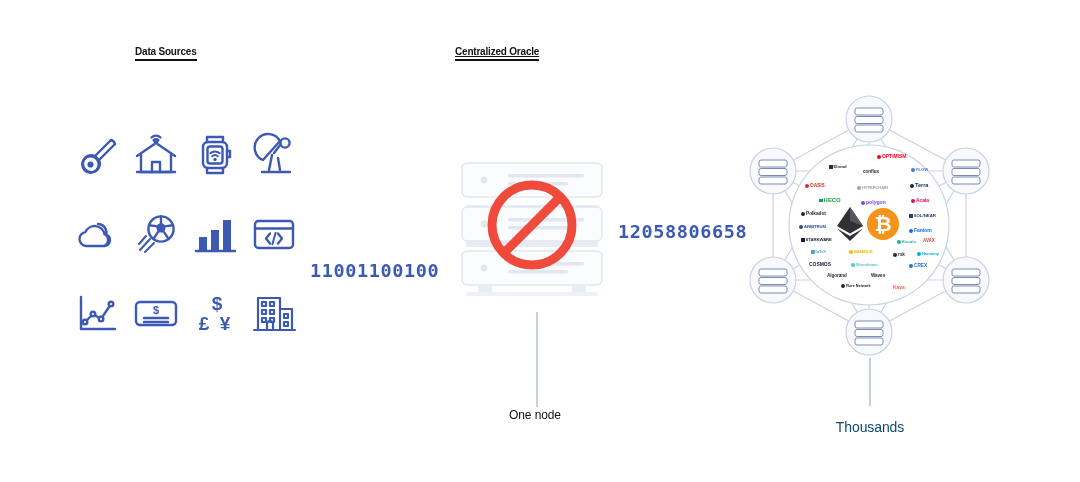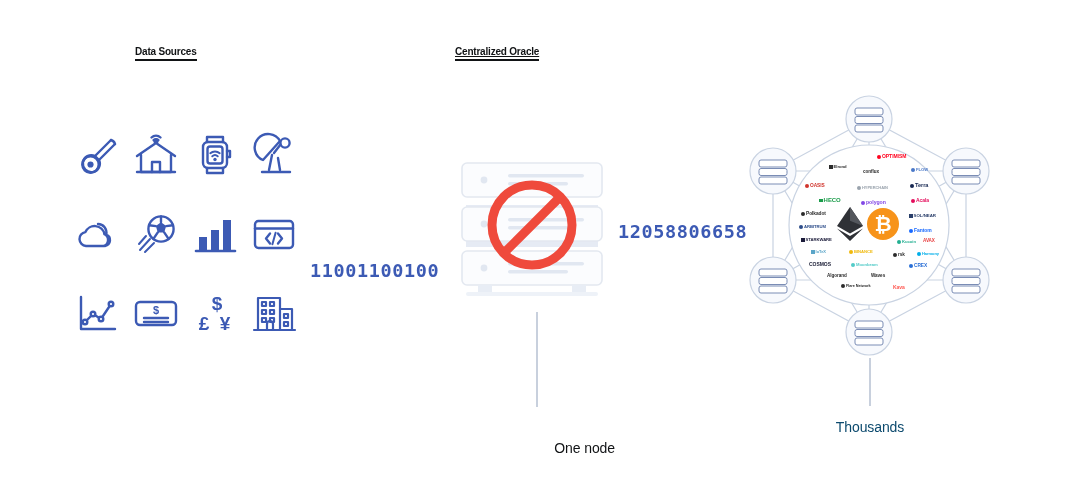--- a/index.html
+++ b/index.html
@@ -45,22 +45,22 @@
 
   
   #central-server{position:absolute;left:452px;top:155px;width:160px;height:150px;}
   #central-server svg{display:block;width:100%;height:100%;}
 
   #server-stem{
     position:absolute;left:536px;top:312px;
     width:2px;height:95px;background:#c8d0dd;
   }
   #label-one-node{
-    position:absolute;left:455px;top:440px;width:160px;
-    text-align:right;font-size:14px;color:#111315;
+    position:absolute;left:455px;top:408px;width:160px;
+    text-align:center;font-size:12px;color:#111315;
     letter-spacing:-0.1px;
   }
 
   
   #network{position:absolute;left:742px;top:88px;width:255px;height:275px;}
   #network svg{display:block;width:100%;height:100%;}
 
   #network-stem{
     position:absolute;left:869px;top:358px;
     width:2px;height:48px;background:#c8d0dd;

